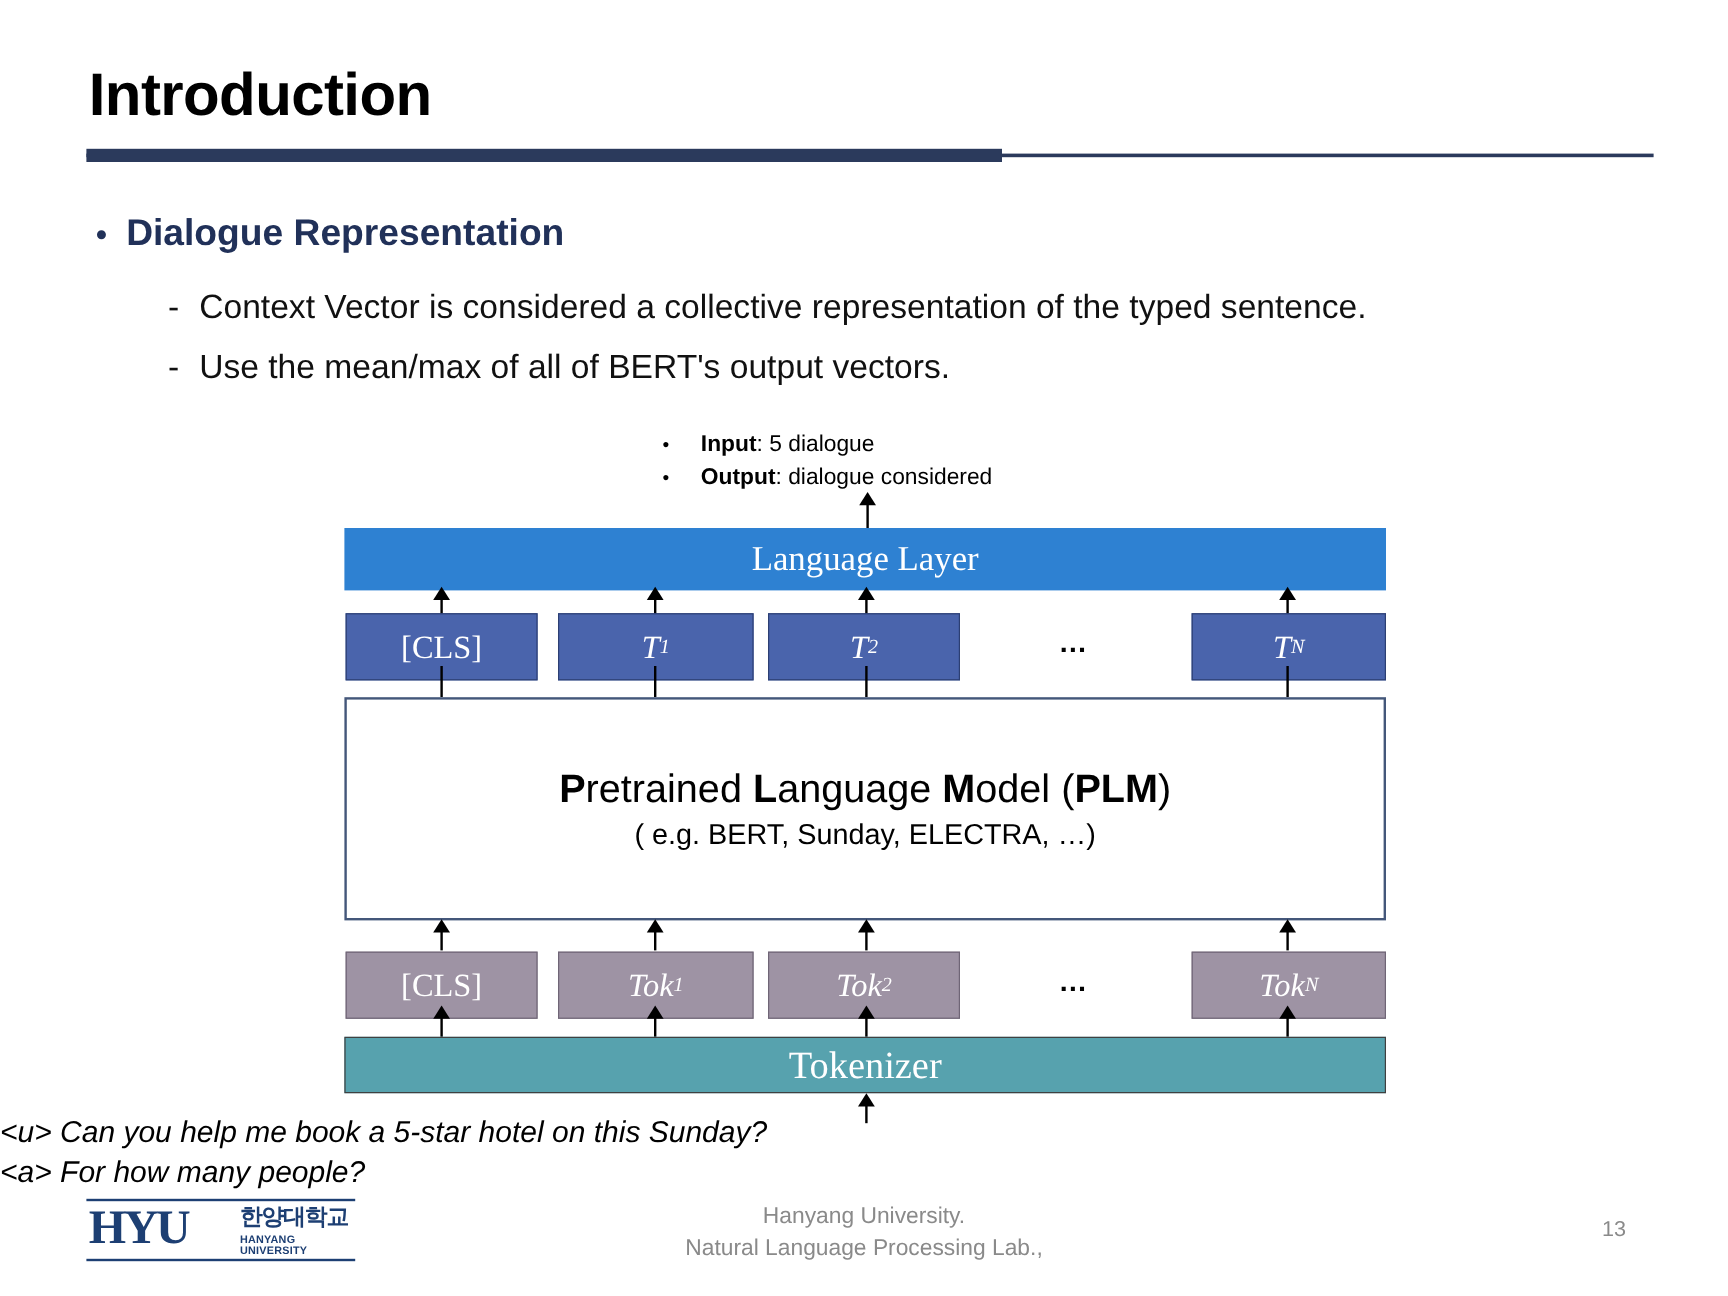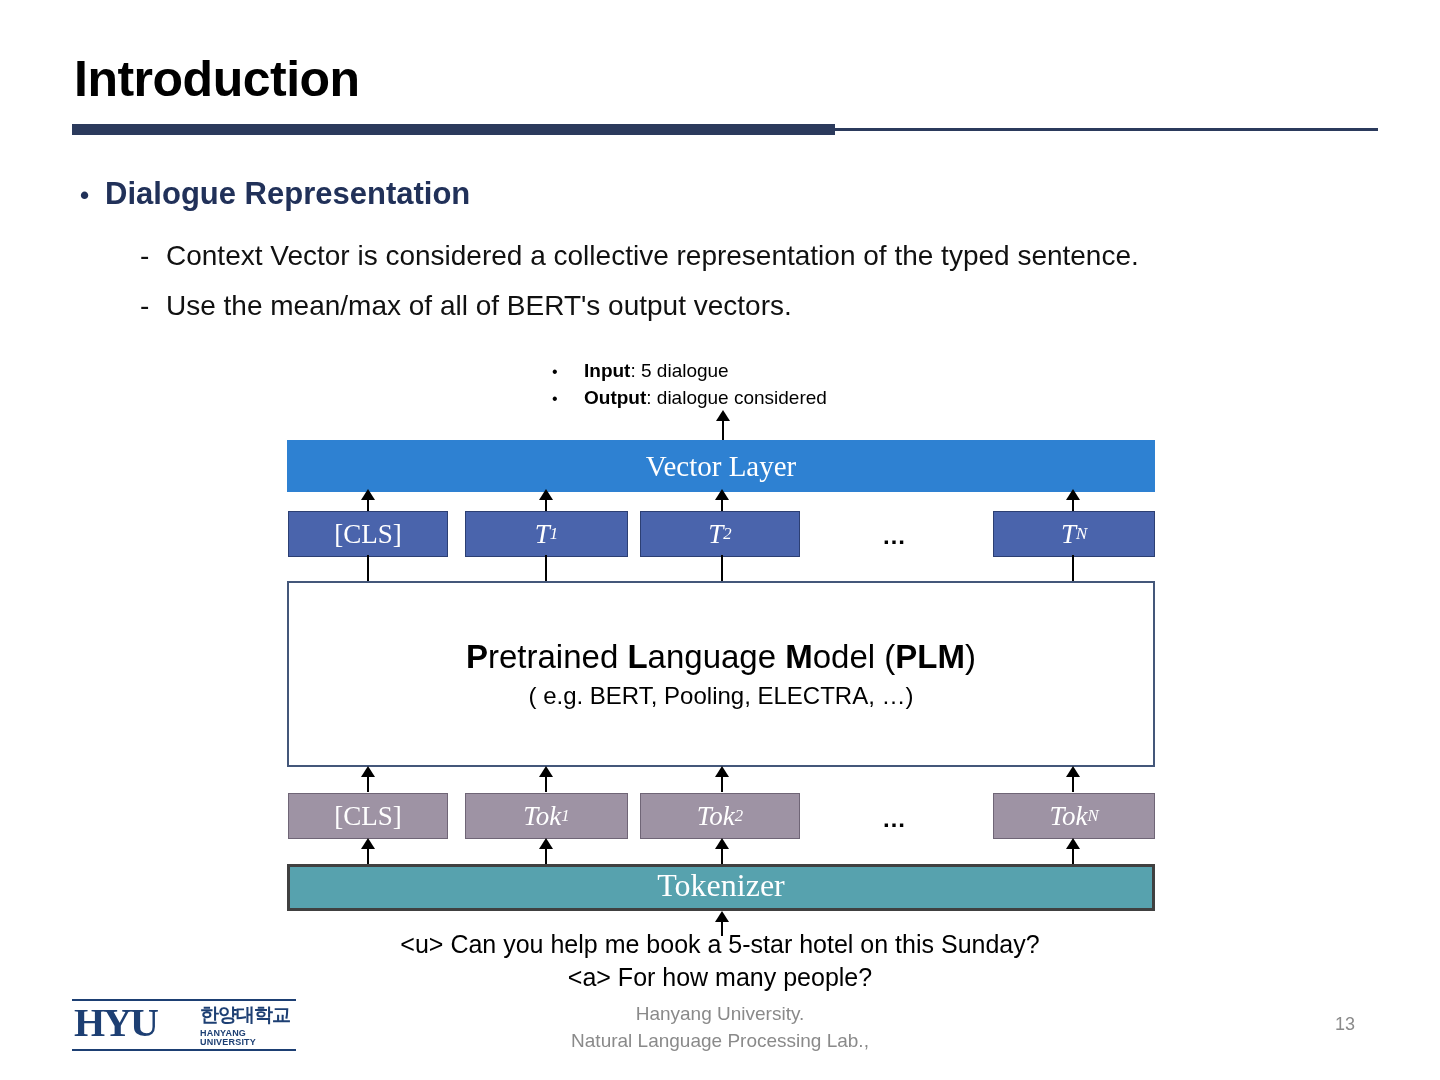--- a/index.html
+++ b/index.html
@@ -128,21 +128,21 @@
     color: #ffffff;
     font-family: "Liberation Serif", serif;
     font-size: 29px;
     display: flex;
     align-items: center;
     justify-content: center;
   }
 
   .tok-box {
     position: absolute;
-    height: 46px;
+    height: 56px;
     background: #4a64ac;
     border: 1px solid #2c3f73;
     color: #ffffff;
     font-family: "Liberation Serif", serif;
     font-size: 27px;
     display: flex;
     align-items: center;
     justify-content: center;
     box-sizing: border-box;
   }
@@ -192,39 +192,40 @@
     color: #000000;
   }
 
   .tokenizer-bar {
     position: absolute;
     left: 287px;
     top: 864px;
     width: 868px;
     height: 47px;
     background: #57a2ae;
-    border: 3px solid #404040;
+    border: 1px solid #404040;
     box-sizing: border-box;
     color: #ffffff;
     font-family: "Liberation Serif", serif;
     font-size: 32px;
     display: flex;
-    align-items: flex-start;
+    align-items: center;
     justify-content: center;
   }
 
   .dialogue-text {
     position: absolute;
     left: 0;
     top: 928px;
     width: 1440px;
-    text-align: center;
+    text-align: left;
     font-size: 25px;
     color: #000000;
     line-height: 1.3;
+    font-style: italic;
   }
 
   
   .hyu-logo {
     position: absolute;
     left: 72px;
     top: 999px;
     width: 224px;
     height: 52px;
   }
@@ -320,21 +321,21 @@
     <div class="io-row">
       <span class="dot">•</span>
       <span><b>Output</b><span>: dialogue considered</span></span>
     </div>
   </div>
 
   <div class="arrow-v" style="left:722px; top:418px; height:24px;"></div>
   <div class="arrow-head" style="left:716px; top:410px;"></div>
 
   <div class="pooling-bar">
-    <span>Vector Layer</span>
+    <span>Language Layer</span>
   </div>
 
   <div class="arrow-v" style="left:367px; top:497px; height:15px;"></div>
   <div class="arrow-head" style="left:361px; top:489px;"></div>
   <div class="arrow-v" style="left:545px; top:497px; height:15px;"></div>
   <div class="arrow-head" style="left:539px; top:489px;"></div>
   <div class="arrow-v" style="left:721px; top:497px; height:15px;"></div>
   <div class="arrow-head" style="left:715px; top:489px;"></div>
   <div class="arrow-v" style="left:1072px; top:497px; height:15px;"></div>
   <div class="arrow-head" style="left:1066px; top:489px;"></div>
@@ -356,21 +357,21 @@
       <sub>N</sub>
   </div>
 
   <div class="line-plain" style="left:367px; top:555px; height:26px;"></div>
   <div class="line-plain" style="left:545px; top:555px; height:26px;"></div>
   <div class="line-plain" style="left:721px; top:555px; height:26px;"></div>
   <div class="line-plain" style="left:1072px; top:555px; height:26px;"></div>
 
   <div class="plm-box">
     <div class="plm-title"><b>P</b>retrained <b>L</b>anguage <b>M</b>odel (<b>PLM</b>)</div>
-    <div class="plm-sub">( e.g. BERT, Pooling, ELECTRA, …)</div>
+    <div class="plm-sub">( e.g. BERT, Sunday, ELECTRA, …)</div>
   </div>
 
   <div class="arrow-v" style="left:367px; top:776px; height:16px;"></div>
   <div class="arrow-head" style="left:361px; top:766px;"></div>
   <div class="arrow-v" style="left:545px; top:776px; height:16px;"></div>
   <div class="arrow-head" style="left:539px; top:766px;"></div>
   <div class="arrow-v" style="left:721px; top:776px; height:16px;"></div>
   <div class="arrow-head" style="left:715px; top:766px;"></div>
   <div class="arrow-v" style="left:1072px; top:776px; height:16px;"></div>
   <div class="arrow-head" style="left:1066px; top:766px;"></div>

